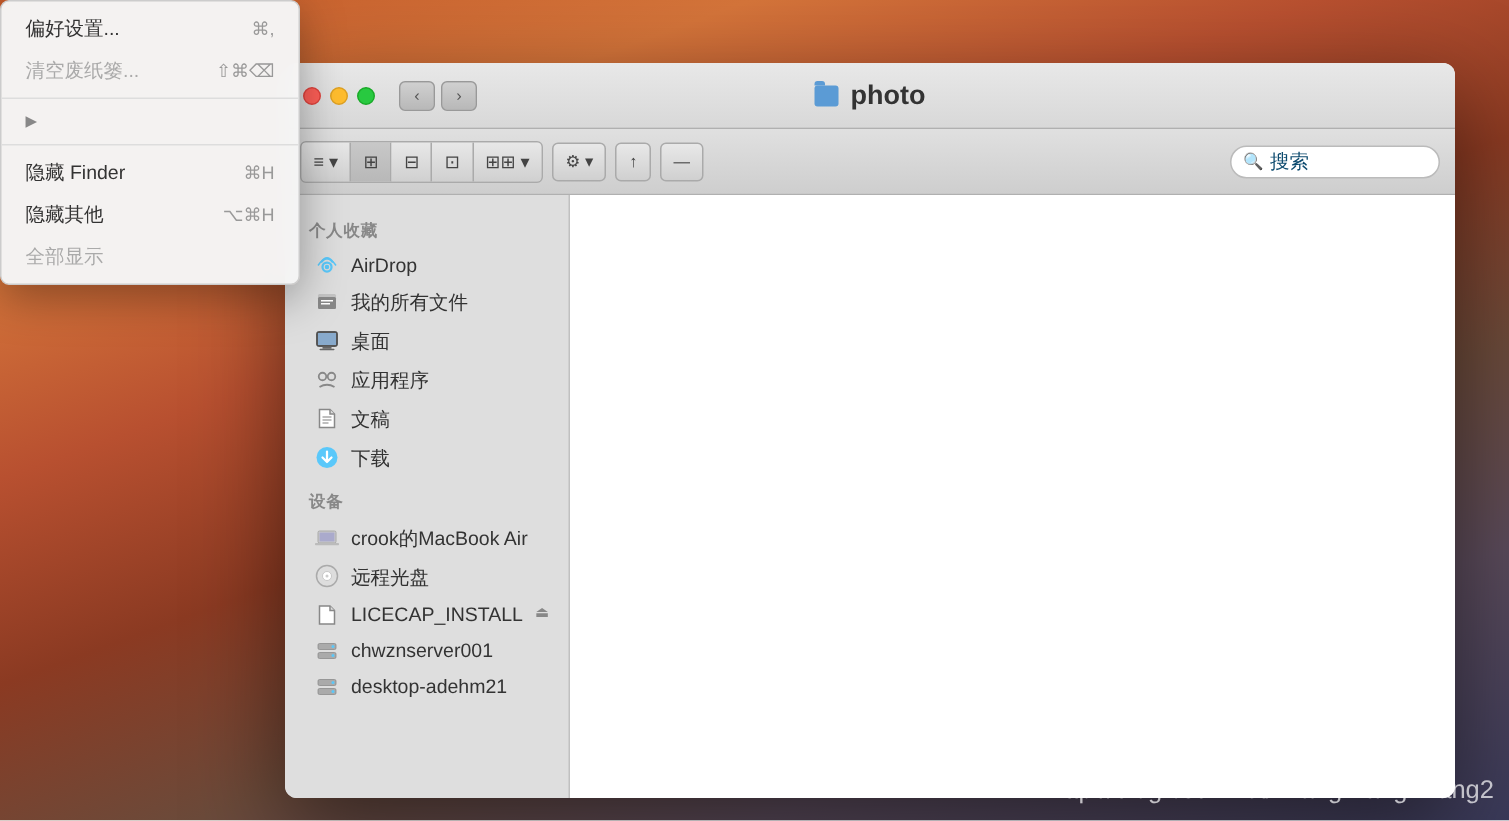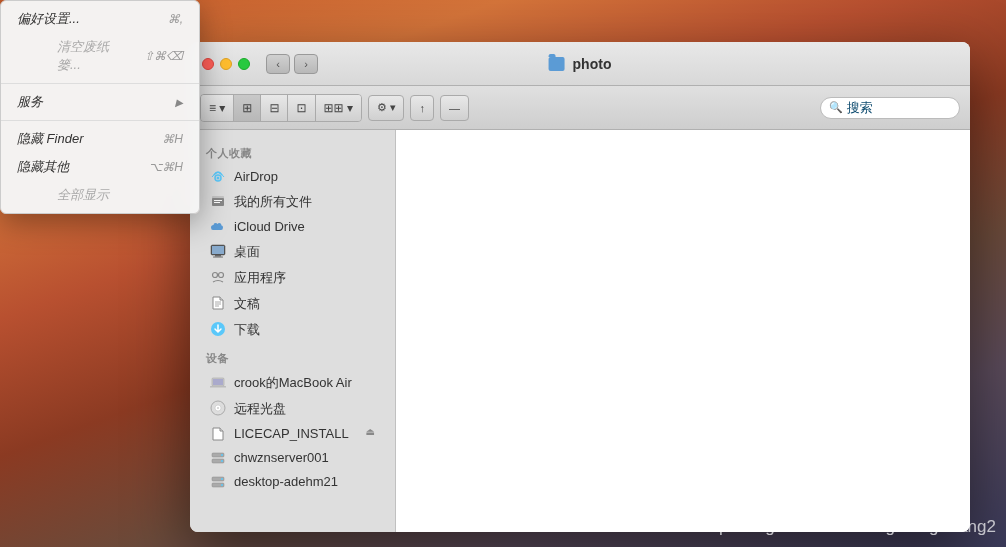--- a/index.html
+++ b/index.html
@@ -114,21 +114,21 @@
       position: absolute;
       top: -3px;
       left: 0;
       width: 7px;
       height: 3px;
       background: #5b9bd5;
       border-radius: 2px 2px 0 0;
     }
 
     .title-text {
-      font-size: 14px;
+      font-size: 18px;
       font-weight: 600;
       color: #333;
     }
 
     
     .toolbar {
       height: 44px;
       background: linear-gradient(to bottom, #e0e0e0, #cecece);
       border-bottom: 1px solid #b0b0b0;
       display: flex;
@@ -204,21 +204,21 @@
 
     
     .main-content {
       display: flex;
       flex: 1;
       overflow: hidden;
     }
 
     
     .sidebar {
-      width: 206px;
+      width: 190px;
       background: rgba(220, 220, 220, 0.95);
       border-right: 1px solid #c0c0c0;
       overflow-y: auto;
       padding: 8px 0;
     }
 
     .sidebar-section-header {
       font-size: 11px;
       font-weight: 600;
       color: #888;
@@ -270,27 +270,25 @@
     }
 
     .menu-item {
       display: flex;
       align-items: center;
       justify-content: space-between;
       padding: 5px 16px;
       font-size: 13px;
       color: #333;
       cursor: pointer;
-      font-style: italic;
     }
 
     .menu-item.disabled {
       color: #aaa;
       cursor: default;
-      margin-left: 40px;
     }
 
     .menu-item .shortcut {
       font-size: 12px;
       color: #999;
       margin-left: 16px;
     }
 
     .menu-divider {
       height: 1px;
@@ -382,28 +380,20 @@
           <svg width="16" height="16" viewBox="0 0 16 16">
             <rect x="2" y="3" width="12" height="10" rx="1" fill="#888" opacity="0.3"></rect>
             <rect x="2" y="5" width="12" height="8" rx="1" fill="#888"></rect>
             <rect x="4" y="7" width="8" height="1" fill="white"></rect>
             <rect x="4" y="9" width="6" height="1" fill="white"></rect>
           </svg>
         </div>
         <span>我的所有文件</span>
       </div>
 
-      <div class="sidebar-item">
-        <div class="si-icon">
-          <svg width="16" height="16" viewBox="0 0 16 16">
-            <path d="M3 11 Q1 11 1 8.5 Q1 6 3.5 6 Q3.5 4 5.5 4 Q7 4 7.5 5 Q8 4 9.5 4 Q11.5 4 11.5 6.5 Q13 6.5 13 8.5 Q13 11 11 11 Z" fill="#5b9bd5"></path>
-          </svg>
-        </div>
-        <span>iCloud Drive</span>
-      </div>
 
       <div class="sidebar-item">
         <div class="si-icon">
           <svg width="16" height="16" viewBox="0 0 16 16">
             <rect x="1" y="2" width="14" height="10" rx="1.5" fill="#555" stroke="#444" stroke-width="0.5"></rect>
             <rect x="2" y="3" width="12" height="8" fill="#88aacc"></rect>
             <rect x="5" y="12" width="6" height="1.5" fill="#666"></rect>
             <rect x="3" y="13.5" width="10" height="1" rx="0.5" fill="#666"></rect>
           </svg>
         </div>
@@ -515,21 +505,20 @@
   <div class="menu-item">
     <span class="label">偏好设置...</span>
     <span class="shortcut">⌘,</span>
   </div>
   <div class="menu-item disabled">
     <span class="label">清空废纸篓...</span>
     <span class="shortcut">⇧⌘⌫</span>
   </div>
   <div class="menu-divider"></div>
   <div class="menu-item">
-    <span class="label">服务</span>
     <span class="arrow">▶</span>
   </div>
   <div class="menu-divider"></div>
   <div class="menu-item">
     <span class="label">隐藏 Finder</span>
     <span class="shortcut">⌘H</span>
   </div>
   <div class="menu-item">
     <span class="label">隐藏其他</span>
     <span class="shortcut">⌥⌘H</span>

